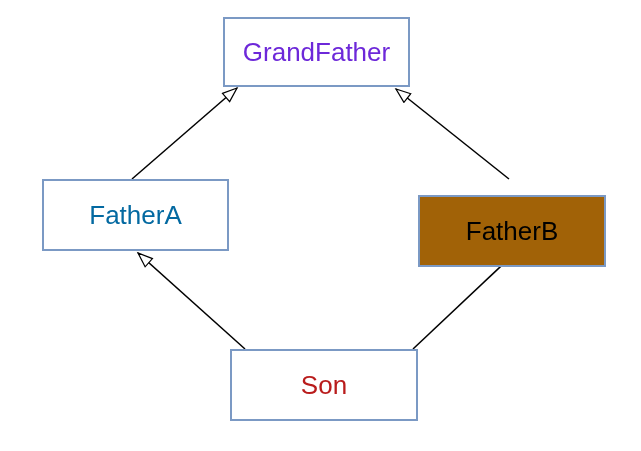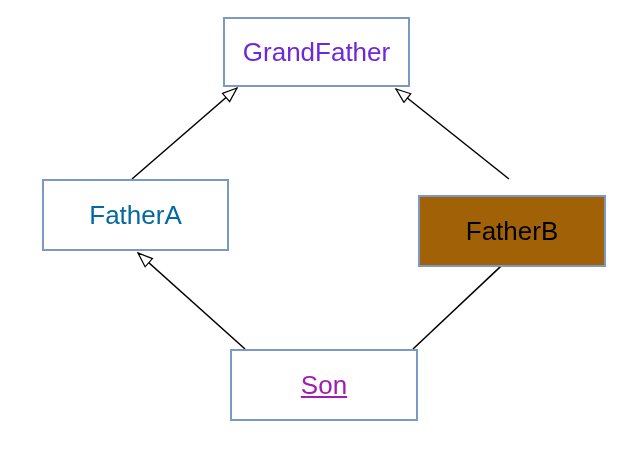--- a/index.html
+++ b/index.html
@@ -64,16 +64,16 @@
       <div class="node" style="left: 223px; top: 17px; width: 187px; height: 70px; border-color: rgb(123, 153, 196); background: rgb(255, 255, 255);">
         <span class="node-label" style="color: #6d28d9;">GrandFather</span>
       </div>
       <div class="node" style="left: 42px; top: 179px; width: 187px; height: 72px; border-color: rgb(123, 153, 196); background: rgb(255, 255, 255);">
         <span class="node-label" style="color: #0369a1;">FatherA</span>
       </div>
       <div class="node" style="left: 418px; top: 179px; width: 188px; height: 72px; border-color: rgb(123, 153, 196); background: #a16207; margin-top: 16px;">
         <span class="node-label" style="color: rgb(0, 0, 0);">FatherB</span>
       </div>
       <div class="node" style="left: 230px; top: 349px; width: 188px; height: 72px; border-color: rgb(123, 153, 196); background: rgb(255, 255, 255);">
-        <span class="node-label" style="color: #a21caf; text-decoration: underline;">Son</span>
+        <span class="node-label" style="color: #b91c1c;">Son</span>
       </div>
     </div>
 </div>
 
 </body></html>

